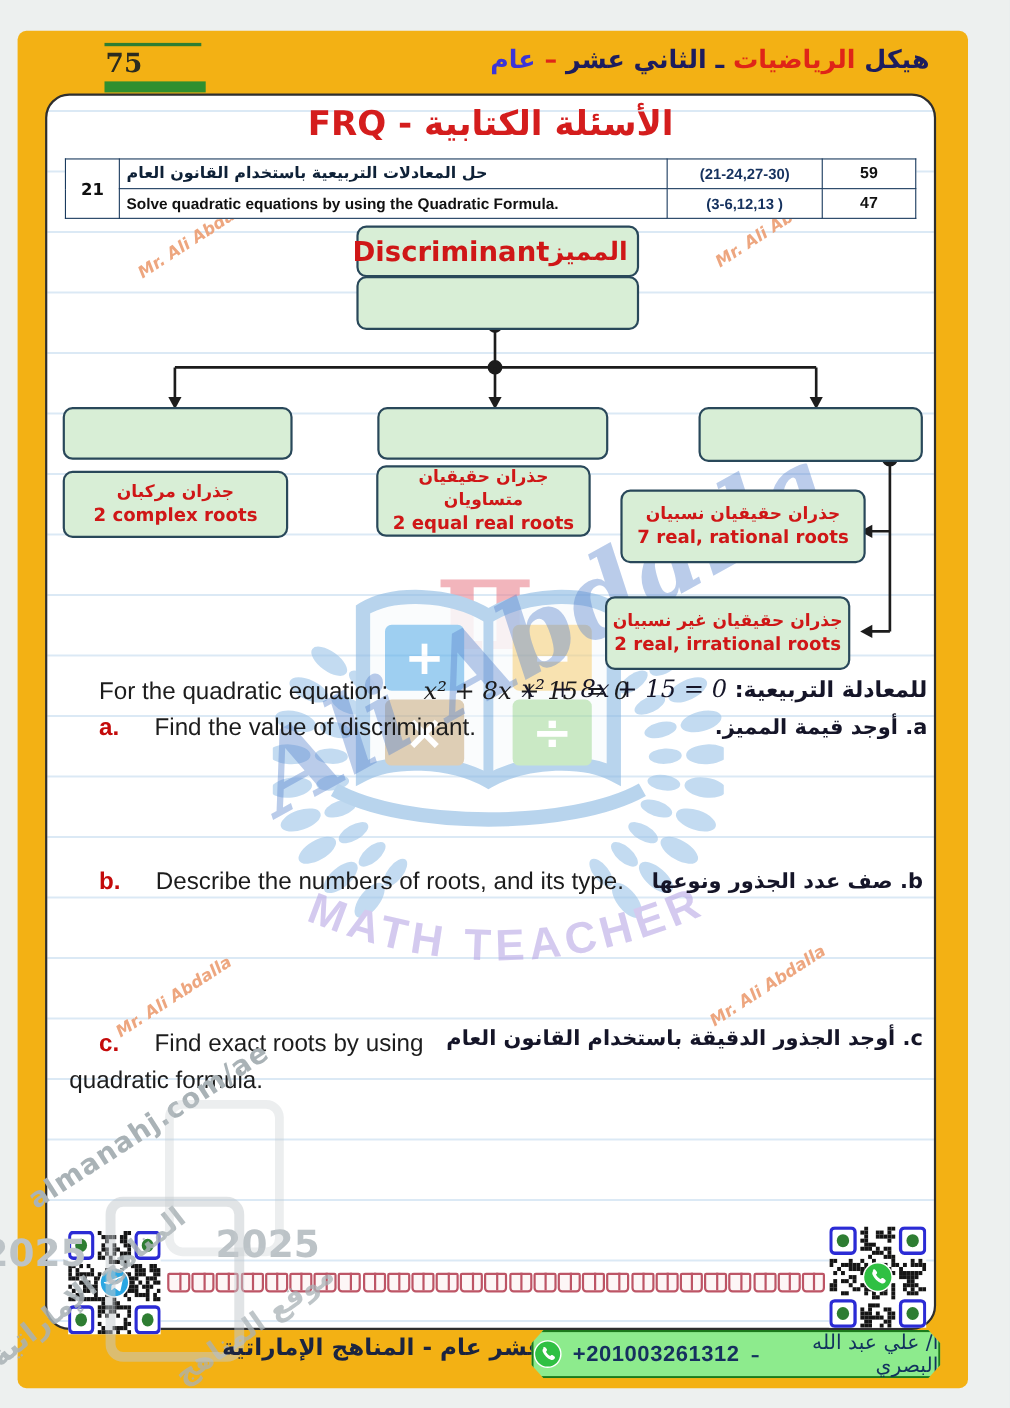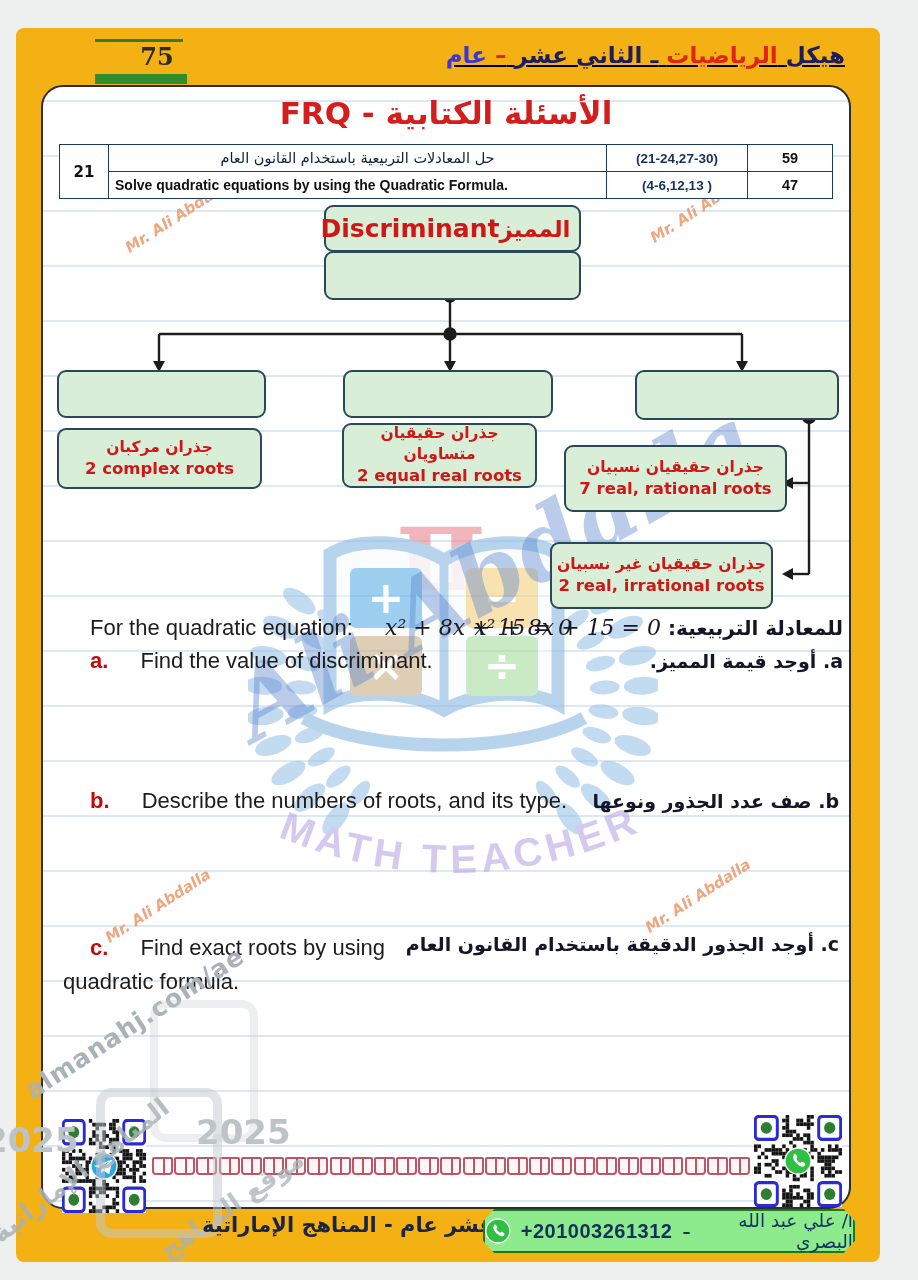--- a/index.html
+++ b/index.html
@@ -3,36 +3,36 @@
 <meta charset="utf-8">
 <style>
   html,body{margin:0;padding:0;background:#e7ebea;}
   #root{position:relative;width:918px;height:1280px;overflow:hidden;background:#edf0ef;
         font-family:"DejaVu Sans",sans-serif;}
   .abs{position:absolute;}
   
   #frame{left:16px;top:28px;width:864px;height:1234px;background:#f3b114;border-radius:8px;}
   
   #pg-line{left:95px;top:39px;width:88px;height:3px;background:#2e7d32;}
-  #pg-num{left:113px;top:42px;width:88px;text-align:center;font:bold 24px "DejaVu Serif",serif;color:#2b2b20;}
+  #pg-num{left:96px;top:42px;width:88px;font:bold 24px "DejaVu Serif",serif;color:#2b2b20;}
   #pg-bar{left:95px;top:74px;width:92px;height:10px;background:#2f8f2f;}
-  #doc-header{right:73px;top:42px;direction:rtl;font-weight:bold;font-size:23px;white-space:nowrap;text-decoration:underline;}
+  #doc-header{right:73px;top:42px;direction:rtl;font-weight:bold;font-size:23px;white-space:nowrap;}
   #doc-header .navy{color:#1d1d5e;} #doc-header .red{color:#df2518;} #doc-header .blue{color:#3c35d8;}
   
   #page{left:41px;top:85px;width:806px;height:1120px;background:#ffffff;border:2px solid #2e2e2e;
         border-radius:22px;
         background-image:linear-gradient(to bottom,#dbe9f5 2px,rgba(0,0,0,0) 2px);
         background-size:100% 55px;background-position:0 123px;}
   .title{left:0;top:8px;width:100%;text-align:center;direction:rtl;
          font-size:31px;font-weight:bold;color:#d41d1d;z-index:2;}
   
   #std-table{left:16px;top:57px;width:774px;border-collapse:collapse;z-index:2;position:absolute;background:#fff;}
   #std-table td{border:1.8px solid #1a3a5e;padding:1px 6px;height:24px;}
   .cell-num{width:36px;text-align:center;font-weight:bold;font-size:15px;color:#111;}
-  .cell-ar{direction:rtl;text-align:center;font-size:14.5px;font-weight:normal;color:#0e2137;}
+  .cell-ar{direction:rtl;text-align:left;font-size:14.5px;font-weight:bold;color:#0e2137;}
   .cell-en{text-align:left;font:bold 14px "Liberation Sans",sans-serif;color:#111;}
   .cell-q{width:128px;text-align:center;font:bold 13.5px "Liberation Sans",sans-serif;color:#15315e;}
   .cell-c{width:72px;text-align:center;font:bold 14.5px "Liberation Sans",sans-serif;color:#111;}
   
   .gbox{background:#d8eed6;border:2px solid #29485a;border-radius:9px;z-index:2;
         display:flex;align-items:center;justify-content:center;text-align:center;}
   .gbox .red{color:#cf1717;font-weight:bold;}
   #fc-lines{left:0;top:0;z-index:1;pointer-events:none;}
   .lblbox{flex-direction:column;line-height:1.35;}
   .lbl-ar{font-size:15.5px;} .lbl-en{font-size:16.5px;font-family:"DejaVu Sans",sans-serif;}
@@ -159,21 +159,21 @@
     <table id="std-table">
       <tbody>
           <tr>
         <td class="cell-num" rowspan="2">21</td>
         <td class="cell-ar">حل المعادلات التربيعية باستخدام القانون العام</td>
         <td class="cell-q">(21-24,27-30)</td>
         <td class="cell-c">59</td>
       </tr>
       <tr>
         <td class="cell-en">Solve quadratic equations by using the Quadratic Formula.</td>
-        <td class="cell-q">(4-6,12,13 )</td>
+        <td class="cell-q">(3-6,12,13 )</td>
         <td class="cell-c">47</td>
       </tr>
     </tbody>
       </table>
 
     <svg class="abs" id="fc-lines" width="806" height="560" viewBox="0 0 806 560">
       <g stroke="#1c1c1c" stroke-width="2.4" fill="#1c1c1c">
         <circle cx="407" cy="209" r="5.5"></circle>
         <line x1="407" y1="209" x2="407" y2="247"></line>
         <circle cx="407" cy="247" r="5.5"></circle>

